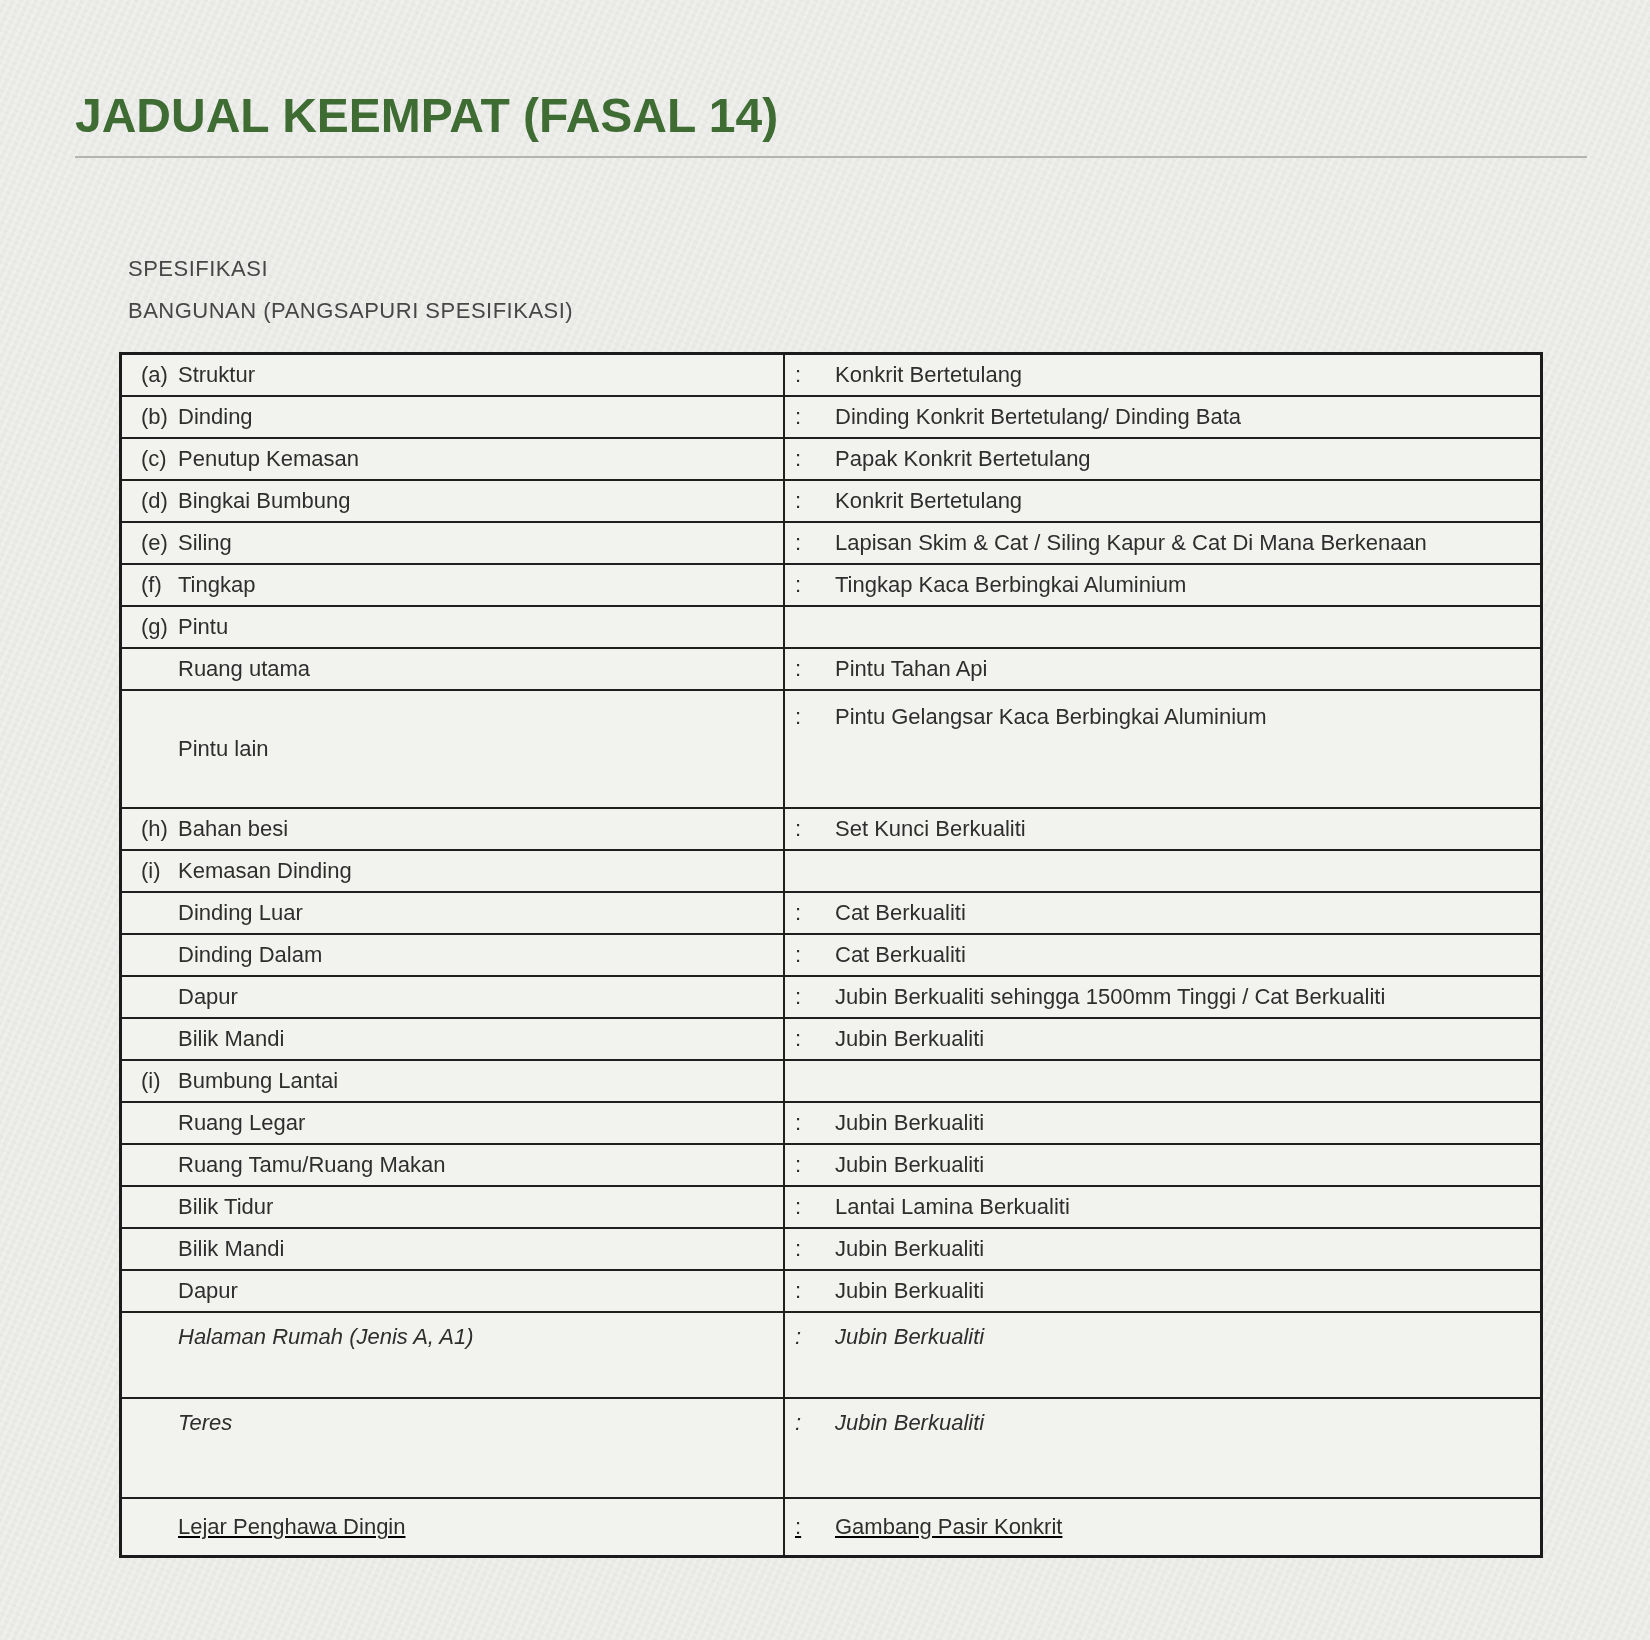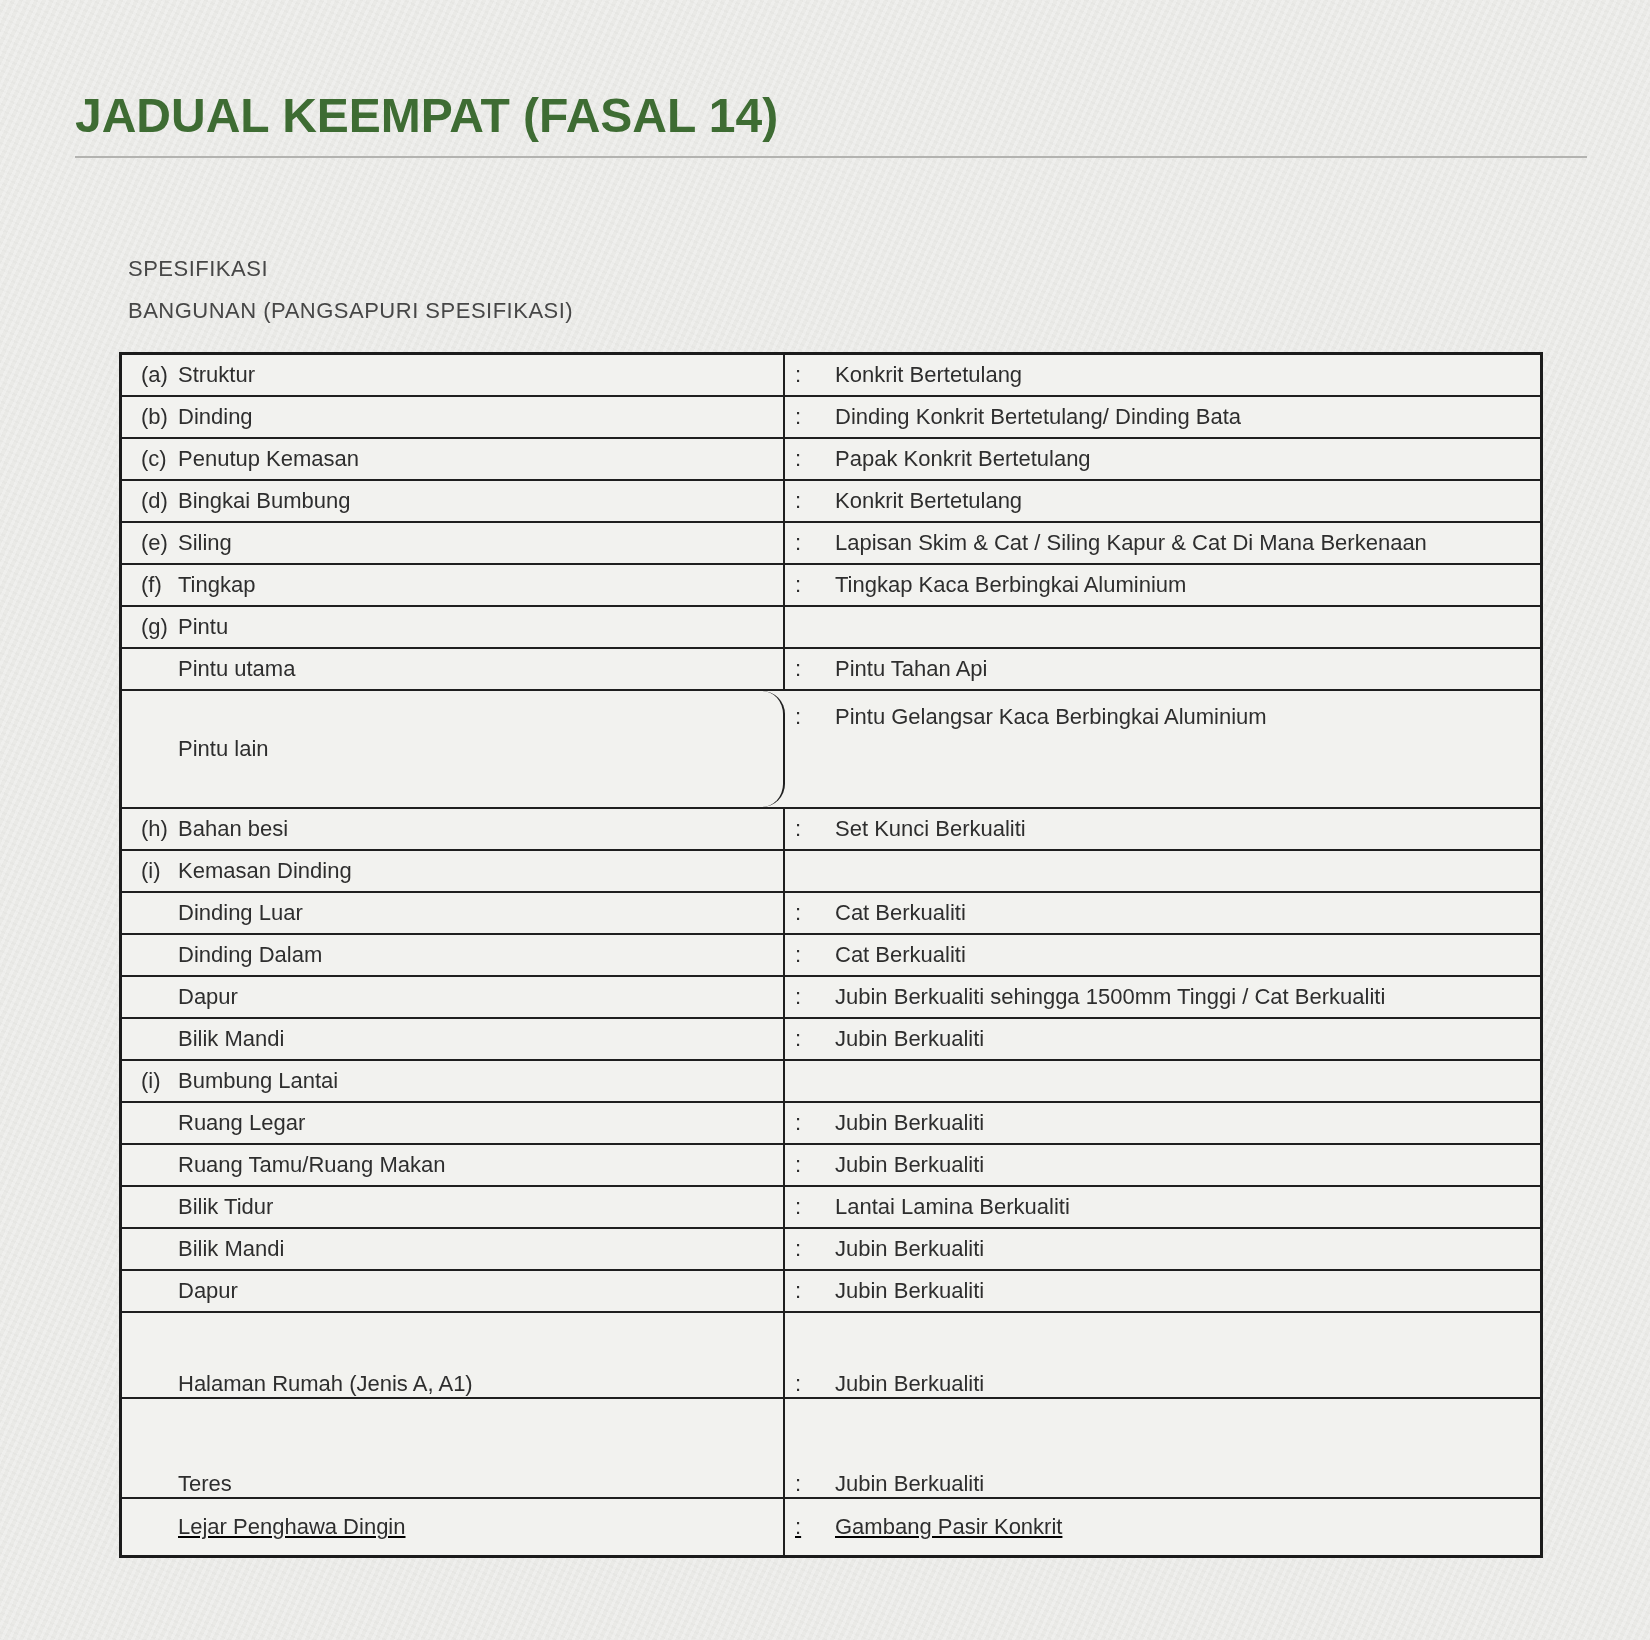--- a/index.html
+++ b/index.html
@@ -57,23 +57,23 @@
   }
   .letter{display:inline-block;width:37px;flex:0 0 37px;}
   .value-cell{
     flex:1 1 auto;
     padding-left:10px;
   }
   .colon{display:inline-block;width:40px;flex:0 0 40px;text-align:left;}
   .value-wrap{display:flex;flex-direction:column;}
   .value-line{white-space:nowrap;}
   
-  .row.top .cell{align-items:flex-end;padding-top:19px;}
+  .row.top .cell{align-items:flex-start;padding-top:11px;font-style:italic;}
   .row.multi .value-cell{align-items:flex-start;padding-top:13px;}
-  .row.multi .label-cell{align-items:center;padding-top:0;border-radius:23px;}
+  .row.multi .label-cell{align-items:center;padding-top:0;}
   .row.multi .value-line{margin-bottom:16px;}
 </style>
 </head>
 <body>
 
 <div class="page">
 
   <h1 class="doc-title">JADUAL KEEMPAT (FASAL 14)</h1>
 
   <div class="title-rule"></div>
@@ -159,21 +159,21 @@
       <div class="row">
         <div class="cell label-cell">
           <span class="letter">(g)</span>
           <span>Pintu</span>
         </div>
         <div class="cell value-cell"></div>
       </div>
       <div class="row">
         <div class="cell label-cell">
           <span class="letter"></span>
-          <span>Pintu utama</span>
+          <span>Ruang utama</span>
         </div>
         <div class="cell value-cell">
           <span class="colon">:</span>
           <span class="value-wrap">
             <span class="value-line">Pintu Tahan Api</span>
           </span>
         </div>
       </div>
       <div class="row multi" style="height: 118px;">
         <div class="cell label-cell">

